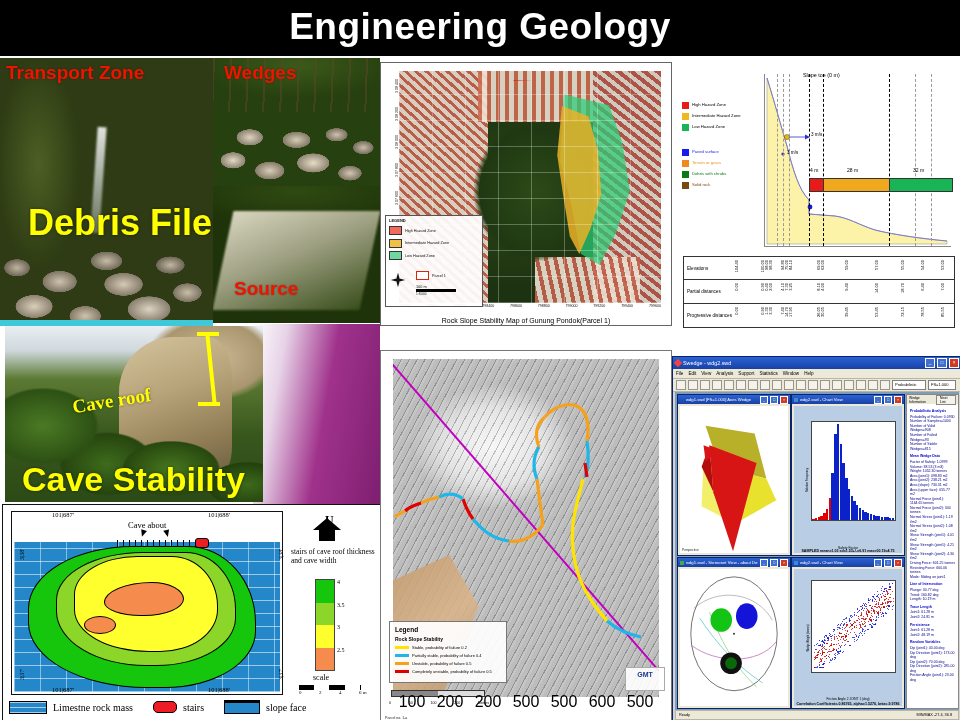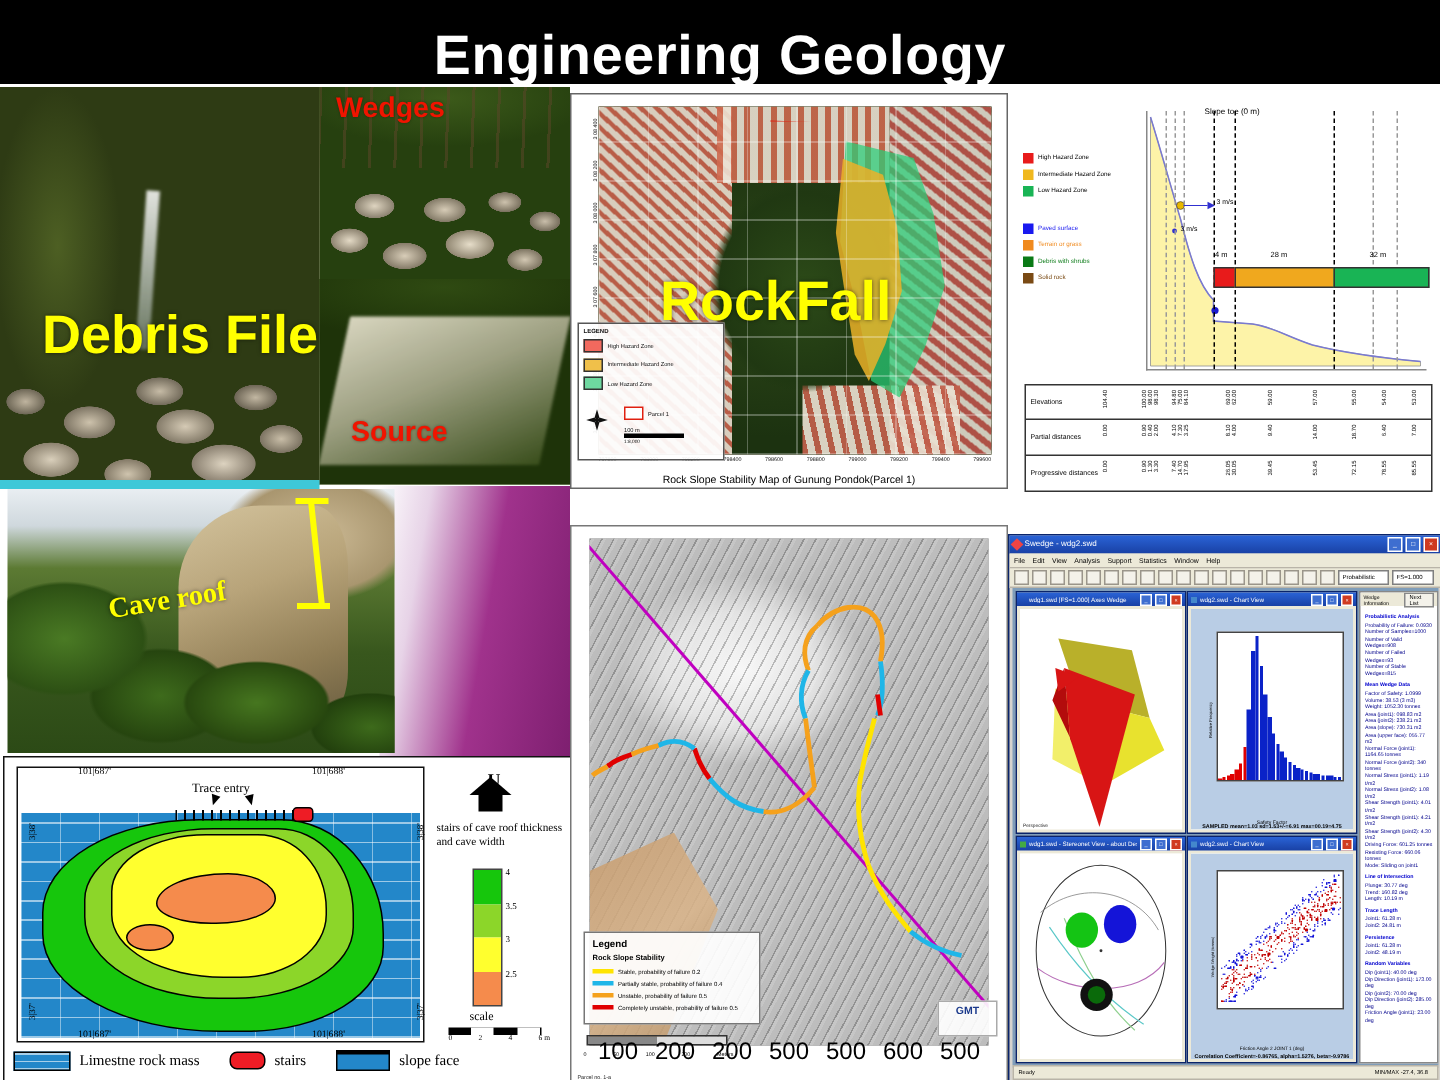--- a/index.html
+++ b/index.html
@@ -2,21 +2,21 @@
 <html><head>
 <meta charset="utf-8">
 <title>Engineering Geology</title>
 <style>
   html,body{margin:0;padding:0;background:#000;}
   body{width:960px;height:720px;overflow:hidden;font-family:"Liberation Sans",sans-serif;}
   #slide{position:relative;width:960px;height:720px;background:#fff;overflow:hidden;}
 
   
   .titlebar{position:absolute;left:0;top:0;width:960px;height:56px;background:#000;}
-  .titlebar .title{position:absolute;left:0;top:12px;width:960px;text-align:center;
+  .titlebar .title{position:absolute;left:0;top:2px;width:960px;text-align:center;
     color:#fff;font-size:37px;font-weight:600;letter-spacing:.5px;
     font-family:"Liberation Sans",sans-serif;line-height:50px;}
 
   
   .photo{position:absolute;overflow:hidden;}
   .cap{position:absolute;font-weight:700;white-space:nowrap;
        font-family:"Liberation Sans",sans-serif;}
   .cap.red{color:#f01400;text-shadow:0 0 2px rgba(0,0,0,.35);}
   .cap.yel{color:#ffff00;text-shadow:0 0 3px rgba(0,0,0,.55);}
 
@@ -313,20 +313,21 @@
 <div id="slide">
 
   <div class="titlebar">
     <div class="title">Engineering Geology</div>
   </div>
 
   <div class="photo" id="ph-transport">
     <div class="stream"></div>
     <div class="rocks"></div>
   </div>
+  <div class="cap red" style="left:6px;top:62px;font-size:19px;">Transport Zone</div>
 
   <div class="photo" id="ph-deposit">
     <div class="trunks"></div>
     <div class="rk"></div>
   </div>
   <div class="cap red" style="left:224px;top:62px;font-size:19px;">Wedges</div>
 
   <div class="photo" id="ph-source">
     <div class="scar"></div>
   </div>
@@ -341,32 +342,33 @@
     <div class="cliff"></div>
     <div class="bush"></div>
     <div class="bush2"></div>
   </div>
   <div id="measure">
     <div class="tick-t"></div>
       <div class="vline"></div>
       <div class="tick-b"></div>
   </div>
   <div class="cap yel" id="cap-caveroof">Cave roof</div>
+  <div class="cap yel" id="cap-cavestab">Cave Stability</div>
 
   <div id="cavemap">
     <div class="inner">
       <div class="water"></div>
       <div class="blob-green"></div>
       <div class="blob-ltgreen"></div>
       <div class="blob-yellow"></div>
       <div class="blob-orange"></div>
       <div class="blob-orange2"></div>
       <div class="hatch"></div>
       <div class="stairdot"></div>
-      <div class="arrowtxt">Trace entry</div>
+      <div class="arrowtxt">Cave about</div>
       <div class="arr" style="left:128px;top:18px;transform:rotate(18deg);"></div>
       <div class="arr" style="left:152px;top:18px;transform:rotate(-14deg);"></div>
       <div class="coord" style="left:40px;top:-1px;">101|687'</div>
       <div class="coord" style="left:196px;top:-1px;">101|688'</div>
       <div class="coord" style="left:40px;top:174px;">101|687'</div>
       <div class="coord" style="left:196px;top:174px;">101|688'</div>
       <div class="coordv" style="left:7px;top:48px;">3|38'</div>
       <div class="coordv" style="left:7px;top:168px;">3|37'</div>
       <div class="coordv" style="left:266px;top:48px;">3|38'</div>
       <div class="coordv" style="left:266px;top:168px;">3|37'</div>
@@ -477,21 +479,20 @@
         <span>Parcel 1</span>
       </div>
       <div class="sbar">
         <div style="font-size:3.8px;">100 m</div>
         <div class="b"></div>
         <div style="font-size:3.2px;">1:8,000</div>
       </div>
     </div>
     <div class="caption">Rock Slope Stability Map of Gunung Pondok(Parcel 1)</div>
   </div>
-  <div class="cap yel" id="cap-rockfall">RockFall</div>
 
   <div id="rfprof">
     <div class="legend" id="rfp-legend">
         <div class="li">
           <span class="bx" style="background: rgb(232, 27, 27);"></span>
           <span style="color: rgb(0, 0, 0);">High Hazard Zone</span>
         </div>
         <div class="li">
           <span class="bx" style="background: rgb(240, 184, 30);"></span>
           <span style="color: rgb(0, 0, 0);">Intermediate Hazard Zone</span>

